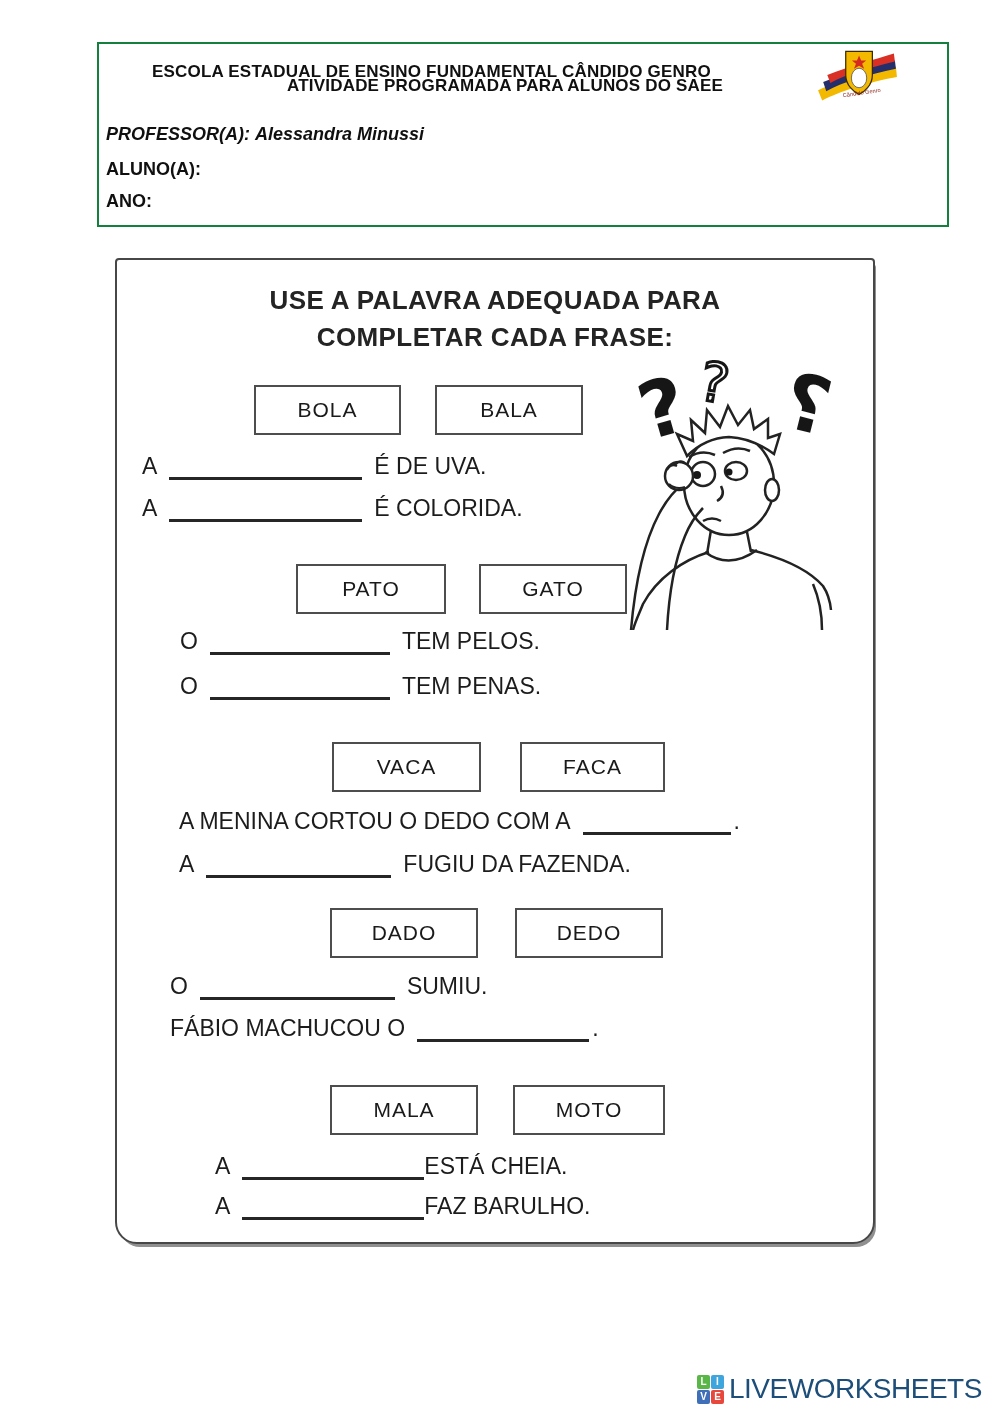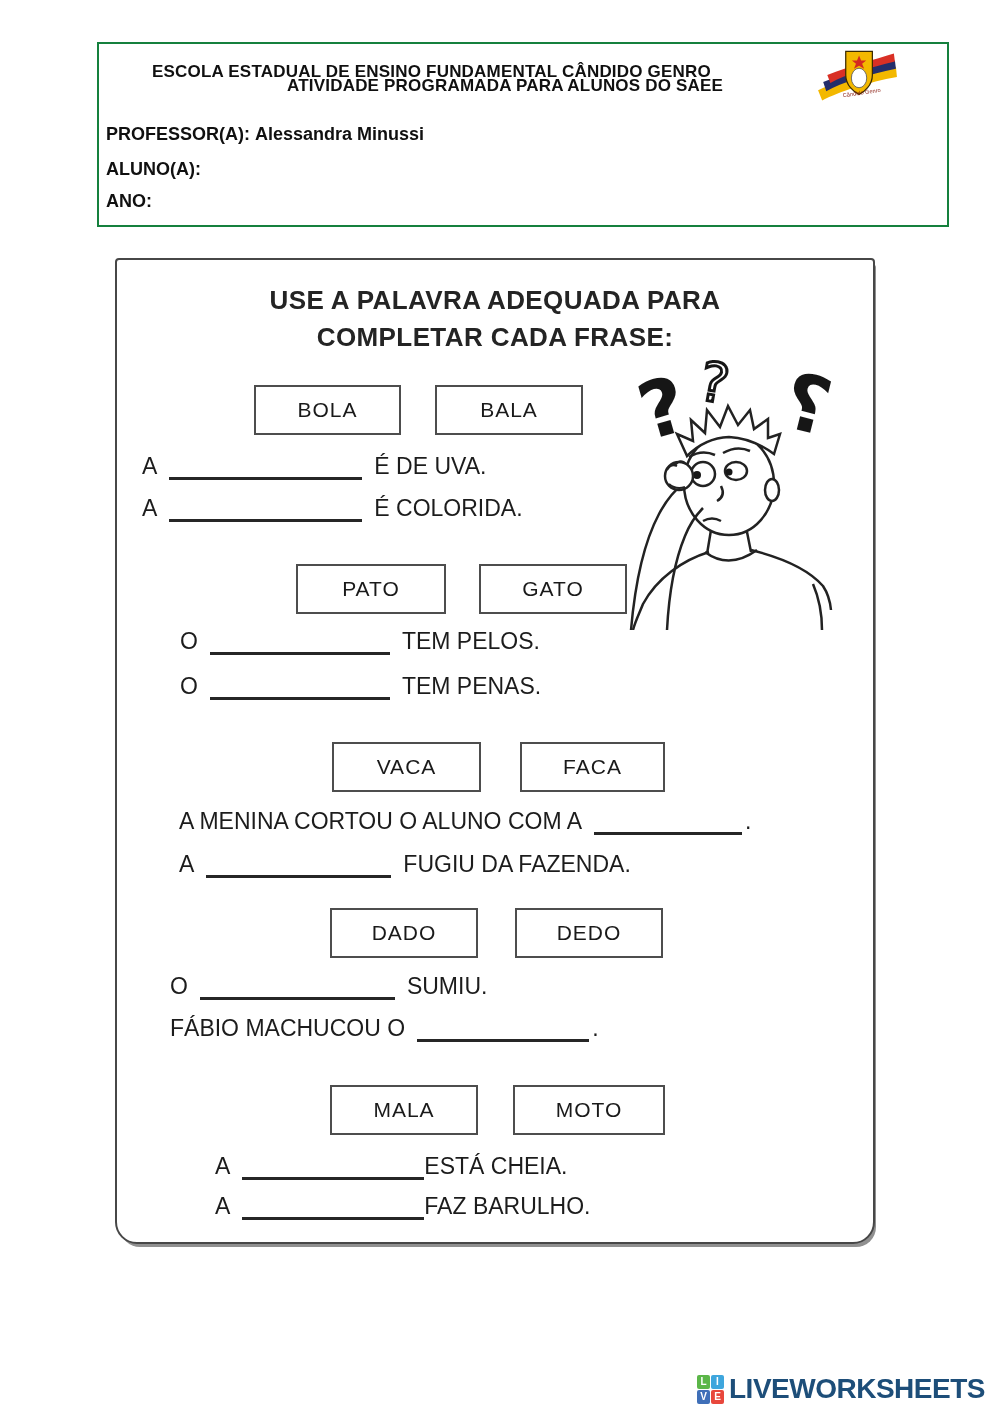--- a/index.html
+++ b/index.html
@@ -5,21 +5,21 @@
   html,body{margin:0;padding:0;background:#ffffff;}
   .page{position:relative;width:1000px;height:1413px;background:#ffffff;overflow:hidden;
         font-family:"Liberation Sans", sans-serif;color:#111;}
 
   
   .header-box{position:absolute;left:97px;top:42px;width:848px;height:181px;
               border:2px solid #15803d;background:#fff;}
   .h-line{position:absolute;white-space:nowrap;font-weight:bold;color:#101010;}
   .h-school{left:53px;top:18px;font-size:17px;letter-spacing:0.2px;}
   .h-activity{left:188px;top:32px;font-size:17px;letter-spacing:0.2px;}
-  .h-prof{left:7px;top:80px;font-size:18px;}
+  .h-prof{left:7px;top:80px;font-size:18px;font-style:italic;}
   .h-aluno{left:7px;top:115px;font-size:18px;}
   .h-ano{left:7px;top:147px;font-size:18px;}
   .crest{position:absolute;left:716px;top:4px;width:84px;height:60px;}
 
   
   .card{position:absolute;left:115px;top:258px;width:722px;height:982px;background:#fff;
         border:2px solid #474747;border-radius:4px 4px 22px 22px;
         box-shadow:3px 5px 0 -2px #909090;padding-left:34px;}
   .title{position:absolute;left:0;top:22px;width:100%;text-align:center;
          font-size:26px;font-weight:bold;letter-spacing:0.4px;color:#242424;line-height:37px;}
@@ -50,21 +50,21 @@
 
   .cartoon{position:absolute;left:500px;top:78px;width:220px;height:292px;}
 
   
   .footer{position:absolute;left:697px;top:1373px;display:flex;align-items:center;gap:5px;cursor:pointer;}
   .lw-grid{display:grid;grid-template-columns:13px 13px;grid-auto-rows:14px;gap:1px;}
   .lw-cell{display:flex;align-items:center;justify-content:center;color:#fff;
            font-size:10px;font-weight:bold;border-radius:2px;line-height:1;}
   .lw-l{background:#5bb648}.lw-i{background:#3ea6dd}
   .lw-v{background:#3f6fb8}.lw-e{background:#e8473c}
-  .lw-text{font-size:28px;font-weight:bold;color:#1d4e79;letter-spacing:-0.5px;}
+  .lw-text{font-size:28px;font-weight:normal;color:#1d4e79;letter-spacing:-0.5px;}
 </style>
 </head>
 <body>
 
 <div class="page">
 
   <div class="header-box">
     <div class="h-line h-school">ESCOLA ESTADUAL DE ENSINO FUNDAMENTAL CÂNDIDO GENRO</div>
     <div class="h-line h-activity">ATIVIDADE PROGRAMADA PARA ALUNOS DO SAEE</div>
     <div class="h-line h-prof"><span>PROFESSOR(A):</span>&nbsp;<span>Alessandra Minussi</span></div>
@@ -114,21 +114,21 @@
       <span class="pre">O</span>
         <span class="blank w180"></span>
         <span class="post">TEM PELOS.</span>
     </div>
     <div class="sent s4">
       <span class="pre">O</span>
         <span class="blank w180"></span>
         <span class="post">TEM PENAS.</span>
     </div>
     <div class="sent s5 tight">
-      <span class="pre">A MENINA CORTOU O ALUNO COM A</span>
+      <span class="pre">A MENINA CORTOU O DEDO COM A</span>
         <span class="blank w148"></span>
         <span class="post">.</span>
     </div>
     <div class="sent s6">
       <span class="pre">A</span>
         <span class="blank w185"></span>
         <span class="post">FUGIU DA FAZENDA.</span>
     </div>
     <div class="sent s7">
       <span class="pre">O</span>

